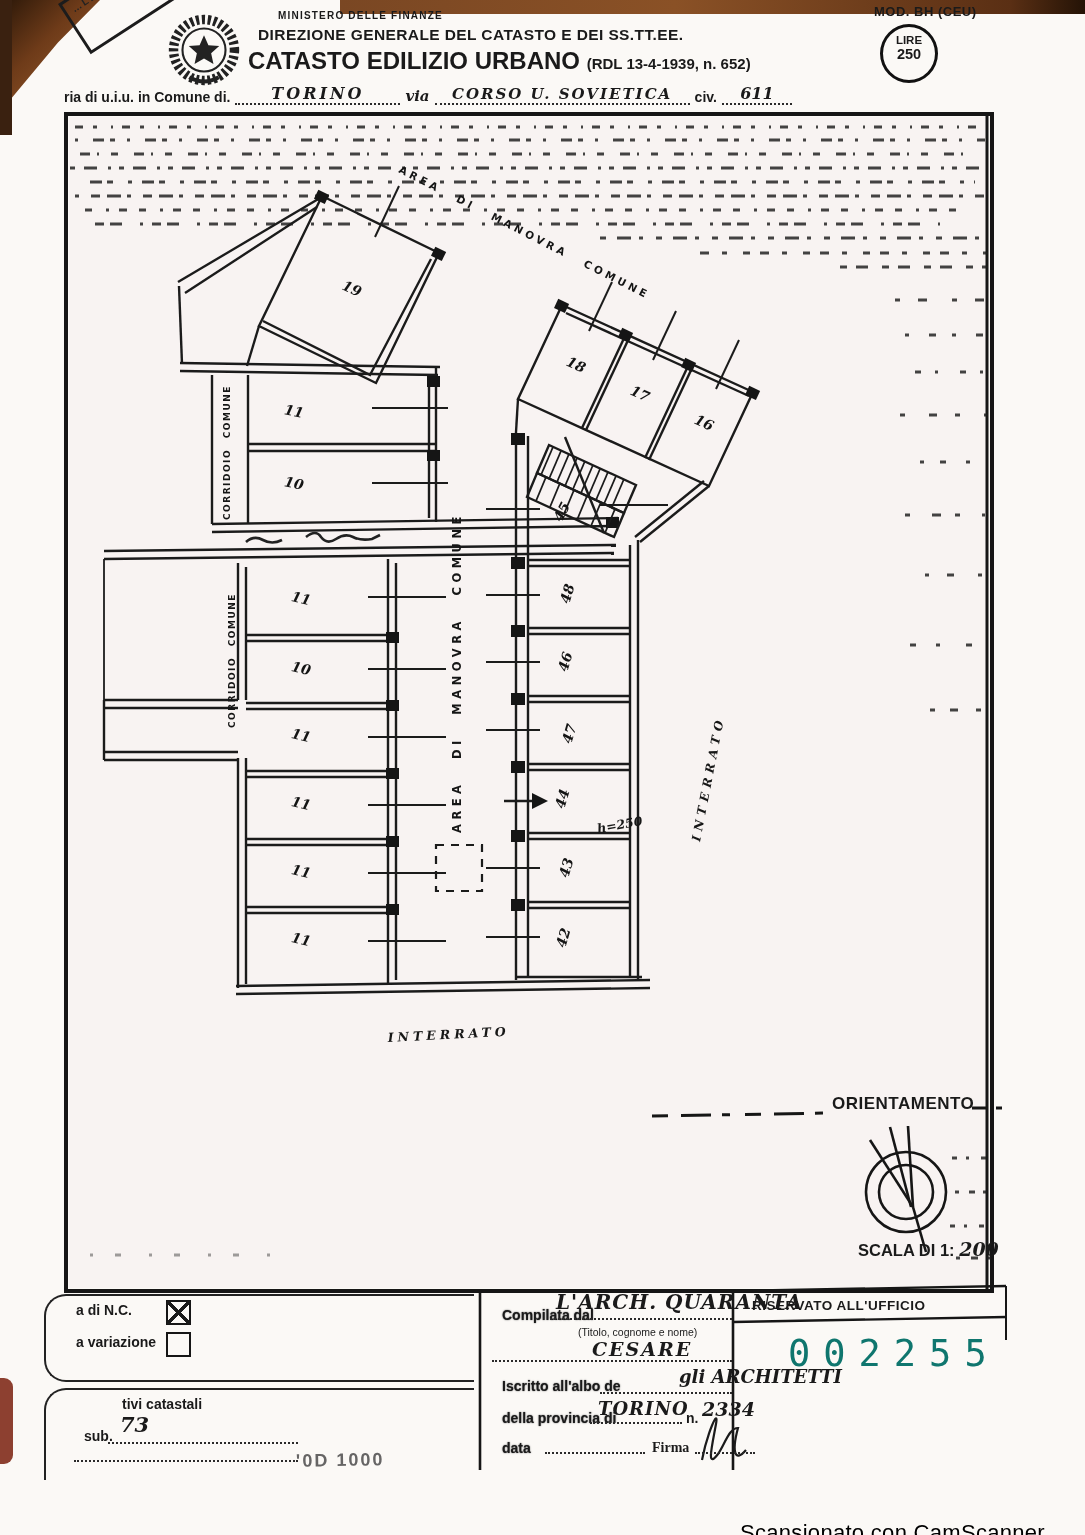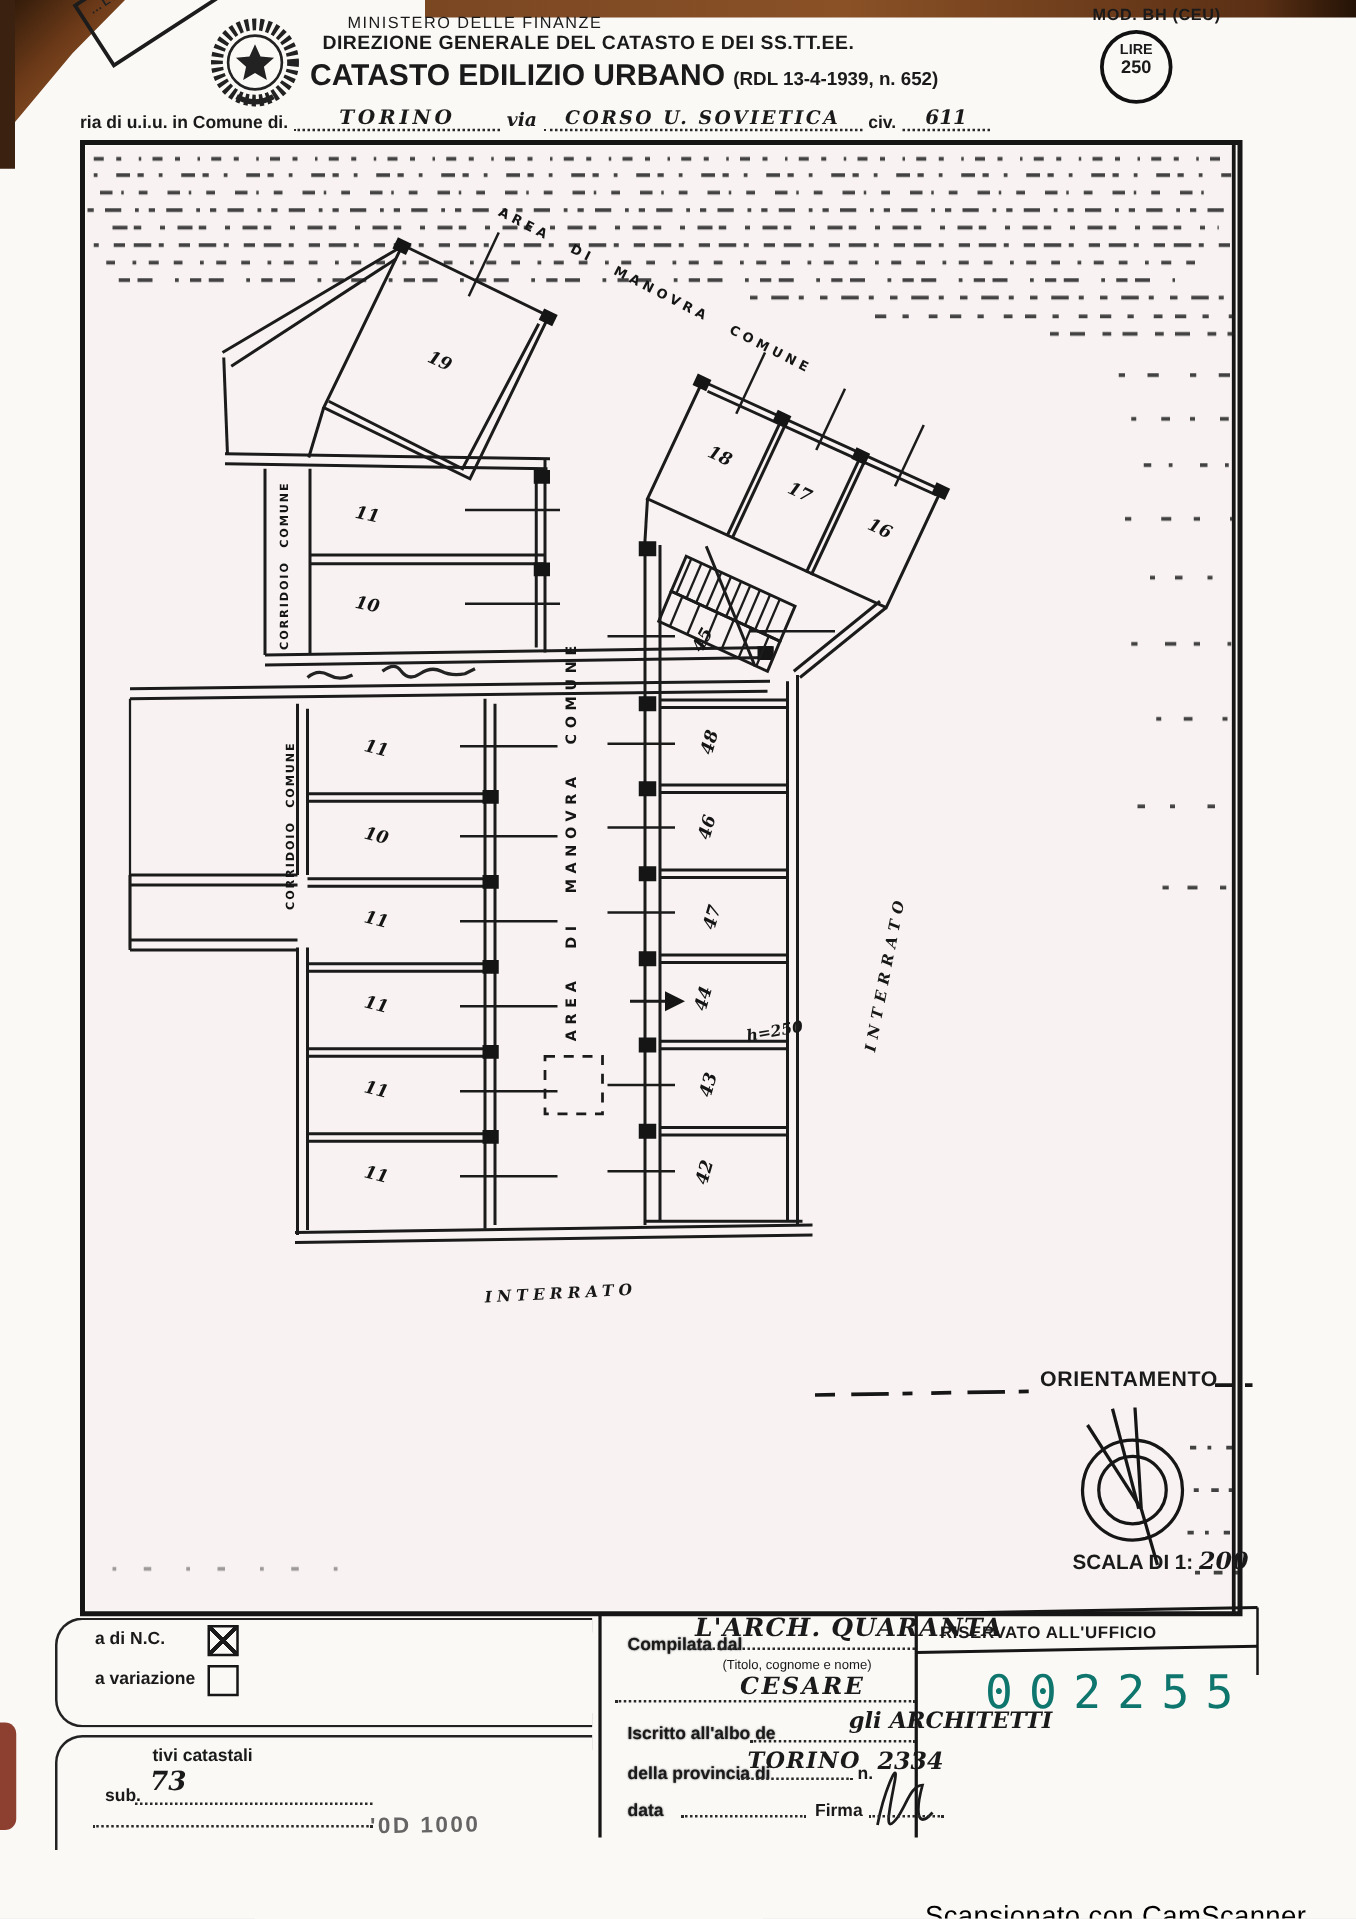--- a/index.html
+++ b/index.html
@@ -12,21 +12,21 @@
   .wood-corner{left:0;top:0;width:100px;height:112px;
     background:linear-gradient(135deg,#2a1708,#6e3b19 40%,#8a5126 70%,#4a2711);
     clip-path:polygon(0 0,100% 0,58% 38%,0 100%);}
   .wood-sliver{left:0;top:0;width:12px;height:135px;background:#3a2110;}
   .wood-blob{left:0;top:1378px;width:13px;height:86px;background:#8d4030;border-radius:0 9px 9px 0;}
   
   .corner-stamp{left:58px;top:4px;width:140px;height:46px;border:3px solid #1c1c1c;
     transform:rotate(-33deg);transform-origin:left top;font-size:10px;font-weight:bold;
     letter-spacing:2px;padding:4px 6px;color:#222;}
   .emblem{left:162px;top:8px;width:84px;height:84px;}
-  .h-min{left:262px;top:10px;font-size:13px;font-weight:normal;letter-spacing:1.2px;padding-left:16px;}
+  .h-min{left:262px;top:10px;font-size:10px;font-weight:bold;letter-spacing:1.2px;padding-left:16px;}
   .h-dir{left:258px;top:26px;font-size:15.5px;font-weight:bold;letter-spacing:.4px;}
   .h-title{left:248px;top:47px;font-size:24px;font-weight:bold;white-space:nowrap;}
   .h-ref{font-size:15px;}
   .h-mod{left:874px;top:4px;font-size:13px;font-weight:bold;letter-spacing:.5px;}
   .lire{left:880px;top:24px;width:52px;height:46px;border:3.5px solid #111;border-radius:50%;
     text-align:center;font-weight:bold;font-size:11.5px;padding-top:7px;line-height:1.1;}
   .lire b{font-size:14.5px;}
   .addr{left:64px;top:84px;width:985px;display:flex;align-items:flex-end;gap:5px;
     font-size:14px;font-weight:bold;white-space:nowrap;}
   .hand{font-family:"DejaVu Serif",serif;font-style:italic;font-weight:bold;}
@@ -362,21 +362,21 @@
   <div class="abs flabel smudge" style="left:502px;top:1378px;">Iscritto all'albo de</div>
   <div class="abs hand" style="left:631px;top:1366px;font-size:18px;margin-left:48px;">gli ARCHITETTI</div>
   <div class="abs dotline" style="left:600px;top:1392px;width:132px;"></div>
   <div class="abs flabel smudge" style="left:502px;top:1410px;">della provincia di</div>
   <div class="abs hand" style="left:598px;top:1398px;font-size:18px;letter-spacing:1px;">TORINO</div>
   <div class="abs dotline" style="left:590px;top:1422px;width:92px;"></div>
   <div class="abs flabel" style="left:686px;top:1410px;">n.</div>
   <div class="abs hand" style="left:702px;top:1398px;font-size:19px;">2334</div>
   <div class="abs flabel smudge" style="left:502px;top:1440px;">data</div>
   <div class="abs dotline" style="left:545px;top:1452px;width:100px;"></div>
-  <div class="abs flabel" style="left:652px;top:1440px;">Firma</div>
+  <div class="abs flabel" style="left:652px;top:1440px;font-family:Liberation Serif, serif;">Firma</div>
   <div class="abs dotline" style="left:695px;top:1452px;width:60px;"></div>
   <div class="abs mcode" style="left:296px;top:1450px;">'0D 1000</div>
 
   <div class="abs rhead" style="left:752px;top:1298px;">RISERVATO ALL'UFFICIO</div>
   <div class="abs rnum" style="left:788px;top:1332px;">002255</div>
 
   <div class="abs watermark">Scansionato con CamScanner</div>
 </div>
 
 </body></html>

